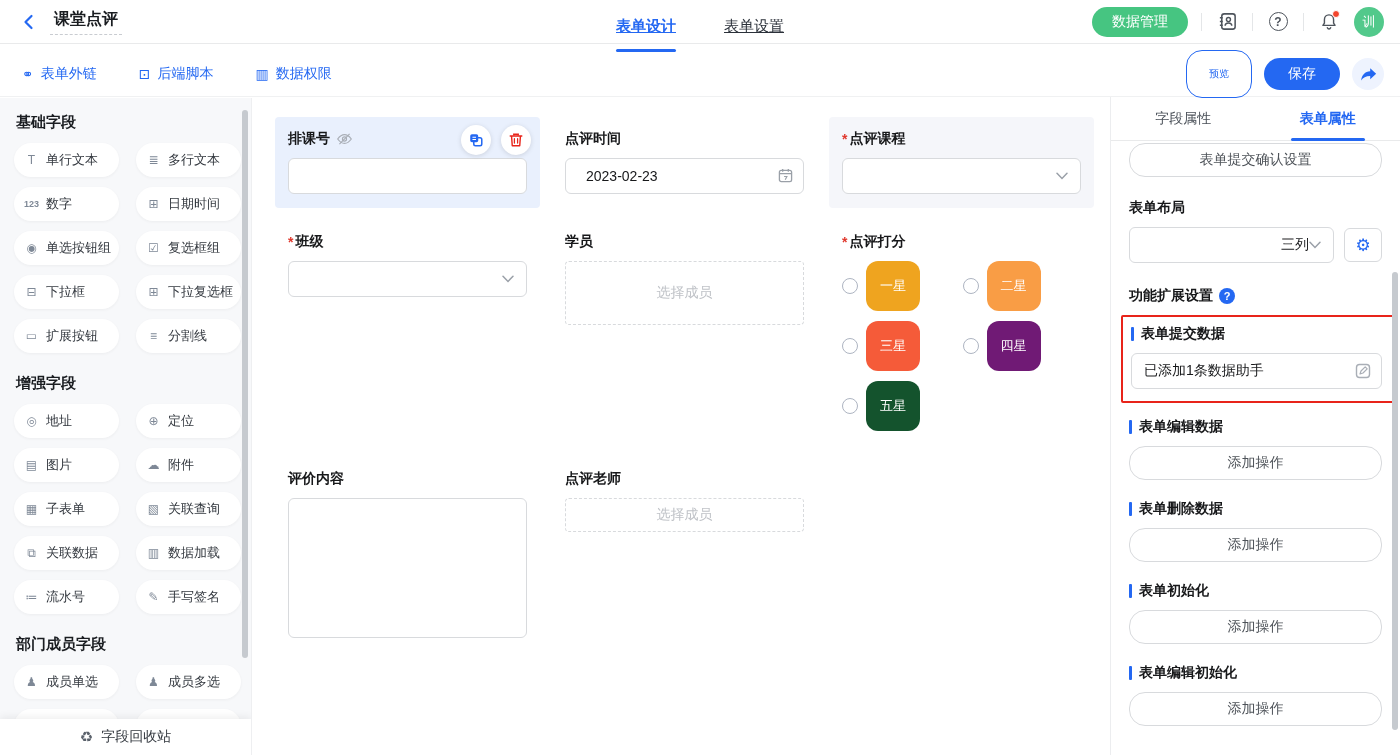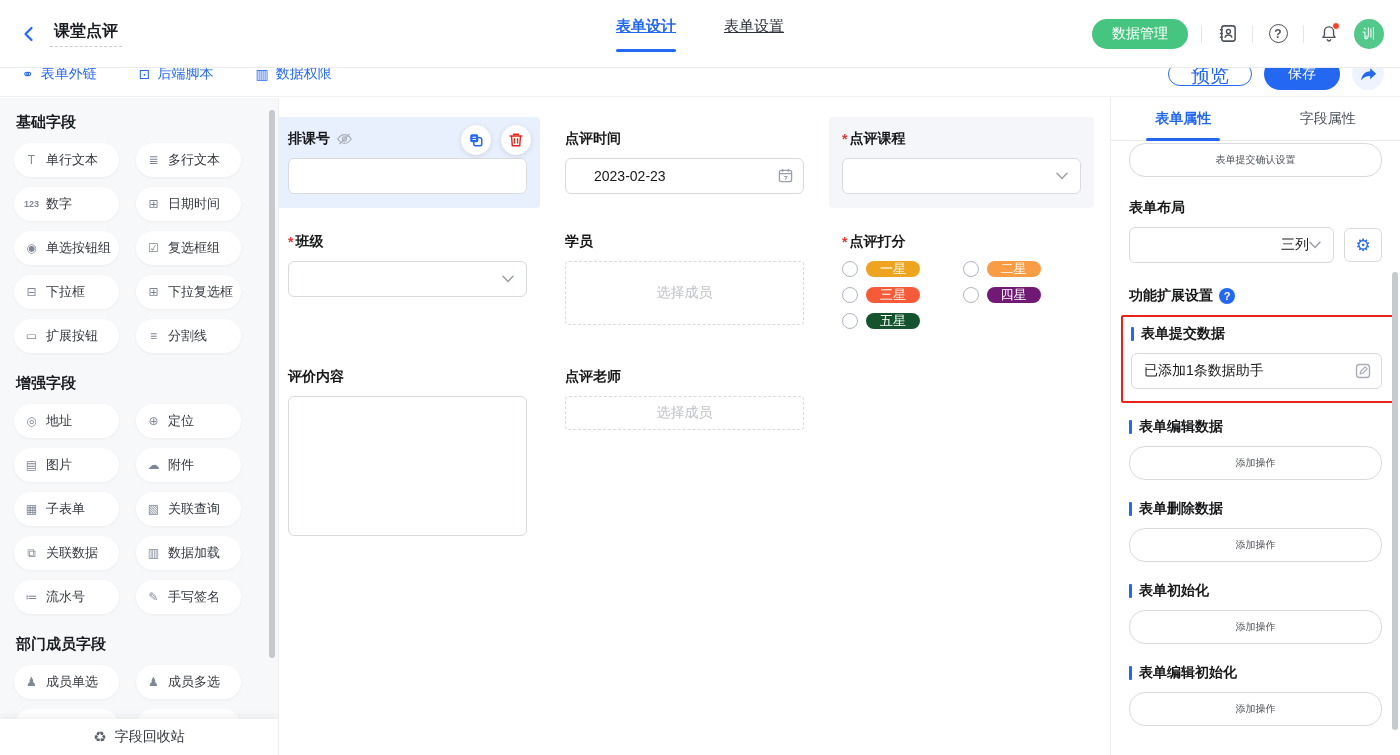--- a/index.html
+++ b/index.html
@@ -1,21 +1,21 @@
 <!DOCTYPE html>
 <html><head>
 <meta charset="utf-8">
 <style>
   * { margin:0; padding:0; box-sizing:border-box; }
   html,body { width:1400px; height:755px; }
   body { font-family:"Liberation Sans","DejaVu Sans",sans-serif; color:#17181A; background:#fff; }
   .page { position:relative; width:1400px; height:755px; overflow:hidden; background:#fff; }
 
   
-  .hdr { position:absolute; top:0; left:0; right:0; height:68px; background:#fff;
+  .hdr { position:absolute; top:0; left:0; right:0; height:44px; background:#fff;
          border-bottom:1px solid #E9EAEB; display:flex; align-items:center; padding:0 16px 0 20px; z-index:30; }
   .hdr-left { display:flex; align-items:center; gap:12px; }
   .back-ic { display:flex; align-items:center; cursor:pointer; }
   .hdr-title { font-size:16px; font-weight:700; color:#1A1D21; border-bottom:1px dashed #C9CCD1; padding:0 4px 4px 4px; }
   .hdr-tabs { position:absolute; left:50%; transform:translateX(-50%); top:0; height:52px; display:flex; gap:48px; }
   .htab { height:100%; display:flex; align-items:center; font-size:15px; color:#2B313A; cursor:pointer; position:relative;text-decoration:underline; }
   .htab.active { color:#2468F2; font-weight:600; }
   .htab.active::after { content:""; position:absolute; left:0; right:0; bottom:0; height:3px; background:#2468F2; border-radius:2px; }
   .hdr-right { margin-left:auto; display:flex; align-items:center; gap:13px; }
   .btn-green { height:30px; padding:0 20px; border:none; border-radius:15px; background:#46C581; color:#fff; font-size:14px; cursor:pointer; }
@@ -24,70 +24,70 @@
   .q-outline { width:19px; height:19px; border:1.6px solid #4E545C; border-radius:50%; display:flex; align-items:center; justify-content:center; font-size:12px; font-weight:700; color:#4E545C; }
   .bell-dot { position:absolute; top:0; right:1px; width:8px; height:8px; border-radius:50%; background:#F2442C; border:1.5px solid #fff; }
   .avatar { width:30px; height:30px; border-radius:50%; background:#52C98B; color:#fff; font-size:13px; display:flex; align-items:center; justify-content:center; cursor:pointer; }
 
   
   .tbar { position:absolute; top:52px; left:0; right:0; height:45px; background:#fff; border-bottom:1px solid #F0F1F2;
           display:flex; align-items:center; padding:0 16px 0 22px; z-index:29; }
   .tlink { display:flex; align-items:center; gap:7px; color:#2468F2; font-size:14px; margin-right:42px; cursor:pointer; }
   .tlink .tic { font-size:14px; line-height:1; }
   .tbar-right { margin-left:auto; display:flex; align-items:center; gap:12px; }
-  .btn-preview { height:24px; padding:0 22px; border:1px solid #2468F2; color:#2468F2; background:#fff; border-radius:16px; font-size:19px; cursor:pointer; }
+  .btn-preview { height:48px; padding:0 22px; border:1px solid #2468F2; color:#2468F2; background:#fff; border-radius:16px; font-size:10px; cursor:pointer; }
   .btn-save { height:32px; padding:0 24px; border:none; background:#2468F2; color:#fff; border-radius:16px; font-size:14px; cursor:pointer; }
   .btn-share { width:32px; height:32px; border-radius:50%; background:#EEF3FE; border:none; display:flex; align-items:center; justify-content:center; cursor:pointer; }
 
   
-  .sidebar { position:absolute; left:0; top:98px; width:279px; bottom:0; background:#F7F8FA; border-right:1px solid #EEEFF1; overflow:hidden; z-index:10; }
+  .sidebar { position:absolute; left:0; top:98px; width:252px; bottom:0; background:#F7F8FA; border-right:1px solid #EEEFF1; overflow:hidden; z-index:10; }
   .sec-title { font-size:15px; font-weight:700; color:#1A1D21; margin:15px 0 11px 16px; }
   .pill-grid { display:grid; grid-template-columns:105px 105px; column-gap:17px; row-gap:10px; padding:0 14px 6px 14px; }
   .pill { height:34px; background:#fff; border-radius:17px; display:flex; align-items:center; padding:0 10px; gap:7px;
           box-shadow:0 1px 3px rgba(31,35,41,.05); font-size:13px; color:#33383F; cursor:pointer; white-space:nowrap; overflow:hidden; }
   .pill-ic { color:#7E8896; font-size:12px; min-width:15px; text-align:center; flex:none; }
   .side-foot { position:absolute; bottom:0; left:0; right:0; height:36px; background:#fff; box-shadow:0 -2px 8px rgba(0,0,0,.07);
                display:flex; align-items:center; justify-content:center; gap:8px; font-size:14px; color:#33383F; cursor:pointer; z-index:12; }
   .recycle-ic { color:#5A616B; font-size:15px; }
   .sb { position:absolute; width:6px; border-radius:3px; background:#C6CACF; }
   .sb-side { right:3px; top:12px; height:548px; }
   .sb-panel { right:2px; top:175px; height:458px; }
 
   
   .canvas { position:absolute; left:260px; top:97px; width:850px; bottom:0; background:#fff; overflow:hidden; }
   .cgrid { display:grid; grid-template-columns:265px 265px 265px; column-gap:12px; row-gap:12px; padding:20px 0 0 15px; align-items:start; }
   .blk { border-radius:4px; padding:12px 13px 14px; position:relative; }
   .blk.selected { background:#E9F0FD; }
   .blk.hovered { background:#F5F6FA; }
   .blk-label { font-size:14px; font-weight:700; color:#17181A; margin-bottom:9px; display:flex; align-items:center; gap:6px; min-height:20px; }
   .req { color:#E0382D; font-weight:700; }
-  .inp { height:36px; width:100%; background:#fff; border:1px solid #D8DADD; border-radius:6px; font-size:14px; color:#17181A; padding:0 28px; font-family:inherit; }
+  .inp { height:36px; width:100%; background:#fff; border:1px solid #D8DADD; border-radius:6px; font-size:14px; color:#17181A; padding:0 20px; font-family:inherit; }
   .date-wrap { position:relative; }
   .date-wrap .cal { position:absolute; right:11px; top:10px; }
   .sel { height:36px; background:#fff; border:1px solid #D8DADD; border-radius:6px; display:flex; align-items:center; justify-content:flex-end; padding:0 12px; cursor:pointer; }
   .member { border:1px dashed #D8DADD; border-radius:4px; background:#fff; display:flex; align-items:center; justify-content:center; color:#BFC2C7; font-size:14px; cursor:pointer; }
   .member.tall { height:64px; }
   .member.short { height:34px; }
   .txta { height:140px; width:100%; background:#fff; border:1px solid #D8DADD; border-radius:6px; resize:none; }
   .fld-actions { position:absolute; top:8px; right:9px; display:flex; gap:10px; }
   .circ { width:30px; height:30px; border-radius:50%; background:#fff; box-shadow:0 1px 5px rgba(0,0,0,.13); display:flex; align-items:center; justify-content:center; cursor:pointer; }
   .score-grid { display:grid; grid-template-columns:1fr 1fr; row-gap:10px; column-gap:2px; }
   .opt { display:flex; align-items:center; gap:8px; }
   .radio { width:16px; height:16px; border:1px solid #AEB5C2; border-radius:50%; background:#fff; flex:none; cursor:pointer; }
-  .star-pill { padding:0 14px; border-radius:12px; color:#fff; font-size:13px; line-height:16px; }
+  .star-pill { padding:17px 14px; border-radius:12px; color:#fff; font-size:13px; line-height:16px; }
 
   
   .panel { position:absolute; left:1110px; top:97px; right:0; bottom:0; background:#fff; border-left:1px solid #ECEDEF; overflow:hidden; z-index:10; }
   .p-tabs { height:44px; border-bottom:1px solid #E9EAEB; display:flex; }
   .ptab { flex:1; display:flex; align-items:center; justify-content:center; font-size:14px; color:#4A5058; cursor:pointer; position:relative; }
   .ptab.active { color:#2468F2; font-weight:600; }
   .ptab.active::after { content:""; position:absolute; left:50%; transform:translateX(-50%); bottom:-1px; width:74px; height:3px; background:#2468F2; border-radius:2px; }
   .p-body { padding:2px 18px 0; }
   .p-label { font-size:14px; font-weight:700; color:#17181A; margin:16px 0 10px; display:flex; align-items:center; gap:6px; }
-  .p-btn { width:100%; height:34px; border:1px solid #D8DADD; border-radius:16px; background:#fff; font-size:10px; color:#4E5359;
+  .p-btn { width:100%; height:34px; border:1px solid #D8DADD; border-radius:16px; background:#fff; font-size:14px; color:#4E5359;
            display:flex; align-items:center; justify-content:center; cursor:pointer; }
   .layout-row { display:flex; gap:10px; align-items:center; }
   .layout-row .sel { flex:1; font-size:14px; color:#17181A;padding-left:28px; }
   .gear-btn { width:38px; height:34px; border:1px solid #D8DADD; border-radius:6px; background:#fff; color:#2468F2; font-size:17px;
               display:flex; align-items:center; justify-content:center; cursor:pointer; flex:none; }
   .q-filled { width:16px; height:16px; border-radius:50%; background:#2468F2; color:#fff; font-size:11px; font-weight:700;
               display:inline-flex; align-items:center; justify-content:center; flex:none; }
   .sec-label { display:flex; align-items:center; gap:7px; font-size:14px; font-weight:700; color:#17181A; margin:15px 0 10px; }
   .sec-label::before { content:""; width:3px; height:14px; background:#2468F2; border-radius:1px; flex:none; }
   .hl-box { border:2px solid #E8241A; border-radius:2px; margin:8px -14px 4px -8px; padding:0 12px 12px 8px; }
@@ -398,22 +398,22 @@
           <span>选择成员</span>
         </div>
       </div>
 
       <div></div>
     </div>
   </main>
 
   <section class="panel">
     <div class="p-tabs">
+      <div class="ptab">字段属性</div>
       <div class="ptab active">表单属性</div>
-      <div class="ptab">字段属性</div>
     </div>
     <div class="p-body">
 
       <button class="p-btn">表单提交确认设置</button>
 
       <div class="p-label" style="margin-top:22px">表单布局</div>
       <div class="layout-row">
         <div class="sel">
           <span>三列</span>
           <svg width="12" height="8" viewBox="0 0 12 8">

